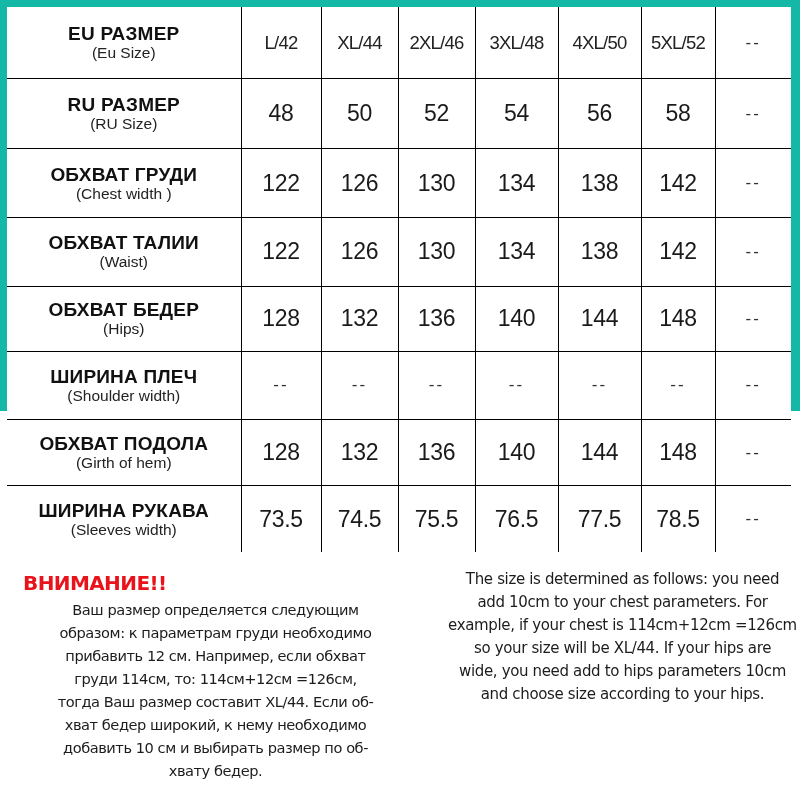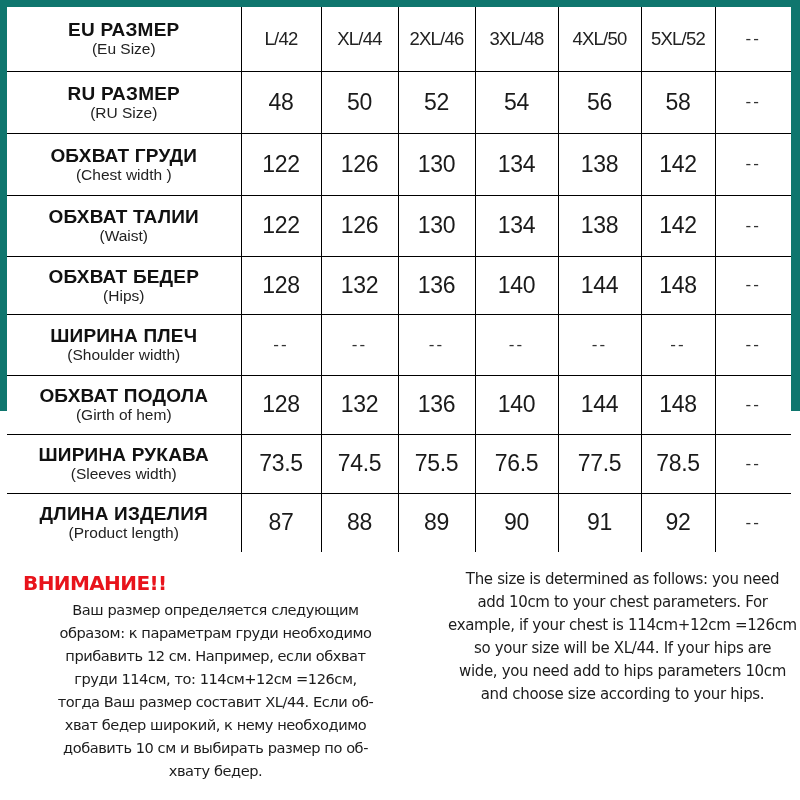--- a/index.html
+++ b/index.html
@@ -1,21 +1,21 @@
 <!DOCTYPE html>
 <html><head>
   <meta charset="utf-8">
   <style>
     * { margin: 0; padding: 0; box-sizing: border-box; }
     html, body { width: 800px; height: 800px; background: #ffffff; overflow: hidden; }
     body { position: relative; font-family: "Liberation Sans", sans-serif; color: #111; }
 
     .table-frame {
       position: absolute; left: 0; top: 0; width: 800px; height: 411px;
-      background: #0f766e;
+      background: #14b8a6;
       padding: 7px 9px 7px 7px;
     }
     table.size-table {
       width: 784px; height: 545px;
       border-collapse: collapse;
       background: #fff;
       table-layout: fixed;
     }
     table.size-table td {
       border: 1.3px solid #000;
@@ -196,33 +196,20 @@
             <span class="label-en">(Sleeves width)</span>
           </td>
           <td><span class="cell-val">73.5</span></td>
           <td><span class="cell-val">74.5</span></td>
           <td><span class="cell-val">75.5</span></td>
           <td><span class="cell-val">76.5</span></td>
           <td><span class="cell-val">77.5</span></td>
           <td><span class="cell-val">78.5</span></td>
           <td><span class="cell-dash">--</span></td>
         </tr>
-        <tr style="height: 59px;">
-          <td>
-            <span class="label-ru">ДЛИНА ИЗДЕЛИЯ</span>
-            <span class="label-en">(Product length)</span>
-          </td>
-          <td><span class="cell-val">87</span></td>
-          <td><span class="cell-val">88</span></td>
-          <td><span class="cell-val">89</span></td>
-          <td><span class="cell-val">90</span></td>
-          <td><span class="cell-val">91</span></td>
-          <td><span class="cell-val">92</span></td>
-          <td><span class="cell-dash">--</span></td>
-        </tr>
       </tbody>
   </table>
 </div>
 
 <div class="notice notice-ru">
   <div class="notice-title">ВНИМАНИЕ!!</div>
   <div class="notice-text">Ваш размер определяется следующим
 образом: к параметрам груди необходимо
 прибавить 12 см. Например, если обхват
 груди  114см, то: 114см+12см =126см,

